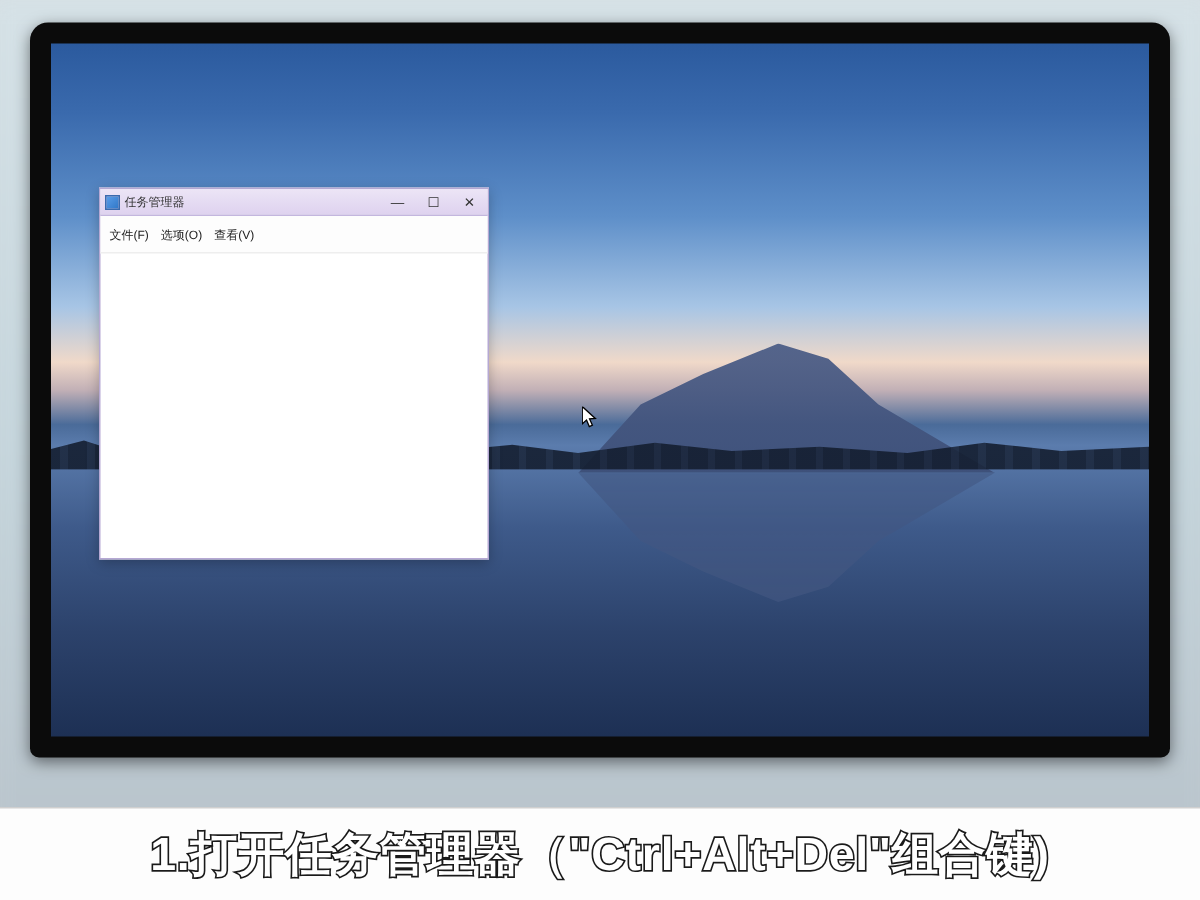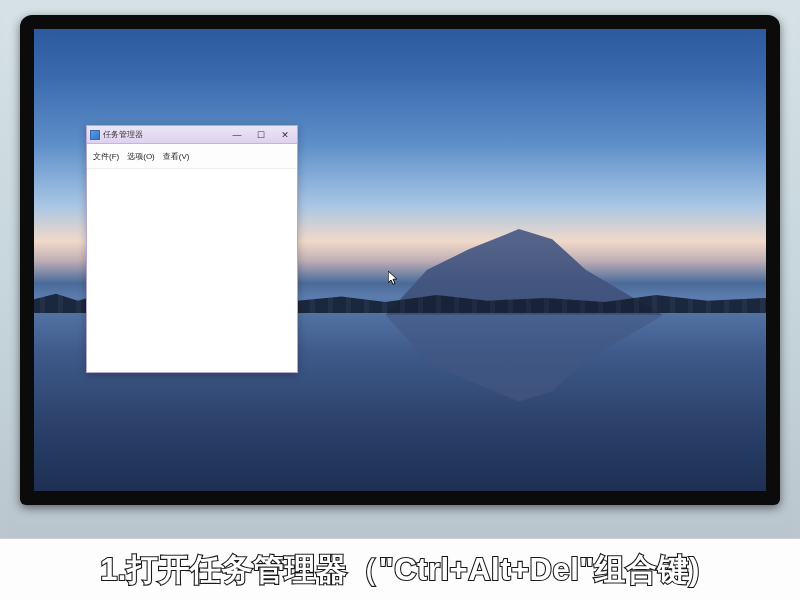--- a/index.html
+++ b/index.html
@@ -77,22 +77,22 @@
       background:
         repeating-linear-gradient(90deg,
           rgba(20,30,48,.9) 0 6px,
           rgba(25,36,56,.85) 6px 11px,
           rgba(20,30,48,.9) 11px 18px);
       clip-path: polygon(0 50%, 3% 30%, 6% 55%, 10% 25%, 14% 55%, 18% 30%, 24% 60%, 30% 35%, 36% 55%, 42% 40%, 48% 60%, 55% 35%, 62% 55%, 70% 45%, 78% 60%, 85% 35%, 92% 55%, 100% 45%, 100% 100%, 0 100%);
     }
     .window {
       position: absolute;
       top: 96px;
-      left: 52px;
-      width: 212px;
+      left: 32px;
+      width: 260px;
       height: 248px;
       background: #fff;
       border: 1px solid #b5a8d3;
       box-shadow: 0 2px 8px rgba(0,0,0,.25);
     }
     .window-titlebar {
       height: 18px;
       background: linear-gradient(180deg, #ece5f6, #ded2ef);
       border-bottom: 1px solid #c3b6de;
       display: flex;

